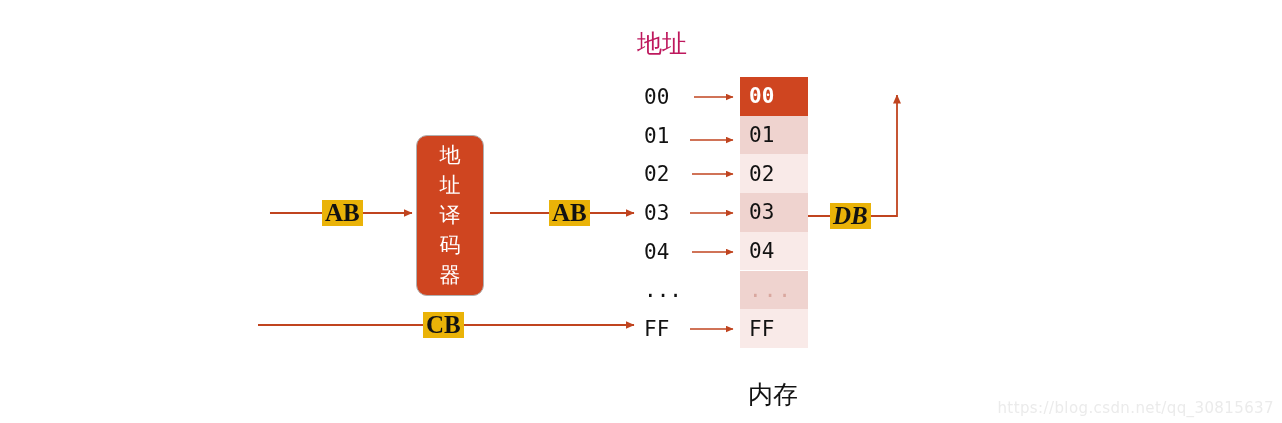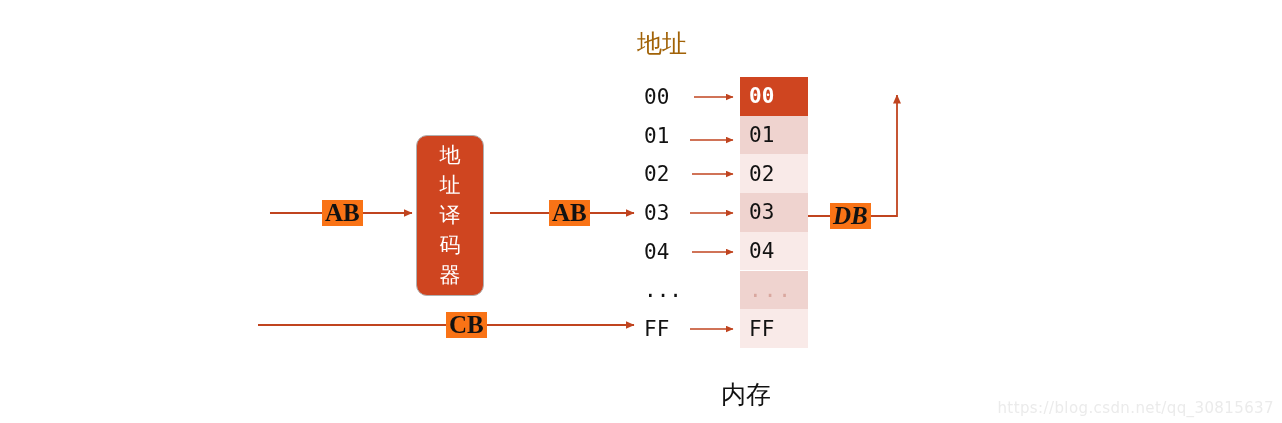--- a/index.html
+++ b/index.html
@@ -90,35 +90,35 @@
     color: #121212;
   }
 
   
   .bus-label {
     position: absolute;
     font-family: "Liberation Serif", serif;
     font-size: 25px;
     font-weight: bold;
     color: #121212;
-    background: #f97316;
+    background: #eab308;
     padding: 0 3px;
     line-height: 26px;
   }
 
   
   #addr-heading {
     left: 637px;
     top: 27px;
     font-family: "DejaVu Sans", sans-serif;
     font-size: 25px;
-    color: #a16207;
+    color: #be185d;
   }
   #mem-heading {
-    left: 721px;
+    left: 748px;
     top: 378px;
     font-family: "DejaVu Sans", sans-serif;
     font-size: 25px;
     color: #121212;
   }
 
   
   #watermark {
     right: 8px;
     bottom: 6px;
@@ -163,21 +163,21 @@
   <div class="abs" id="decoder-box">
     <span class="dch">地</span>
     <span class="dch">址</span>
     <span class="dch">译</span>
     <span class="dch">码</span>
     <span class="dch">器</span>
   </div>
 
   <div class="bus-label" style="left:322px; top:200px;">AB</div>
   <div class="bus-label" style="left:549px; top:200px;">AB</div>
-  <div class="bus-label" style="left:446px; top:312px;">CB</div>
+  <div class="bus-label" style="left:423px; top:312px;">CB</div>
   <div class="bus-label" style="left:830px; top:203px;font-style:italic;">DB</div>
 
   <div class="abs" id="addr-heading">地址</div>
   <div class="abs" id="mem-heading">内存</div>
 
   <div class="addr-label" style="top:85px;">00</div>
   <div class="addr-label" style="top:124px;">01</div>
   <div class="addr-label" style="top:162px;">02</div>
   <div class="addr-label" style="top:201px;">03</div>
   <div class="addr-label" style="top:240px;">04</div>

